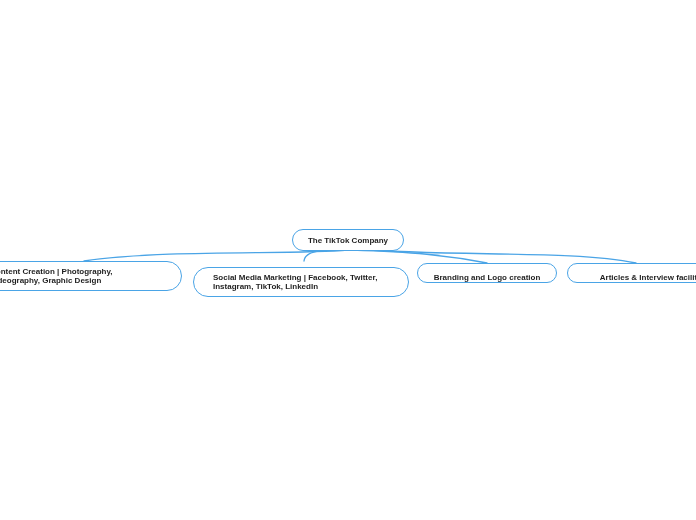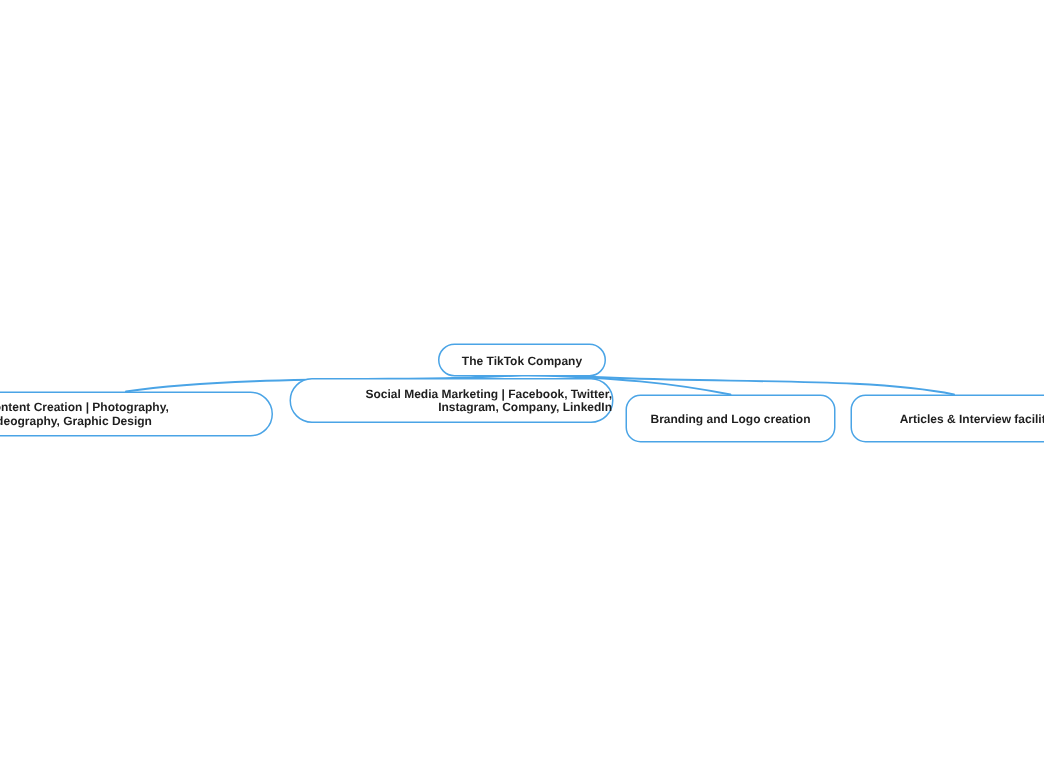--- a/index.html
+++ b/index.html
@@ -51,26 +51,27 @@
     border-radius:11px;
     align-items:center;
   }
   .node-child-2line{
     height:30px;
     border-radius:15px;
     align-items:flex-start;
     padding-left:19px;
   }
   .node-child-1line{
-    height:32px;
+    height:20px;
     border-radius:10px;
     align-items:center;
+    justify-content:flex-end;
   }
   .node-content-creation{left:-30px;top:261px;width:212px;}
-  .node-social-media{left:193px;top:252px;width:216px;align-items:flex-end;}
+  .node-social-media{left:193px;top:267px;width:216px;}
   .node-branding{left:417px;top:263px;width:140px;}
   .node-articles{left:567px;top:263px;width:182px;}
 </style>
 </head>
 <body>
 
 <div class="canvas">
 
   <svg class="connectors" viewBox="0 0 696 520" xmlns="http://www.w3.org/2000/svg">
     <path d="M 348 250 C 292 255, 168 249, 84 261"></path>
@@ -83,21 +84,21 @@
     <div class="line">The TikTok Company</div>
   </div>
 
   <div class="node node-child-2line node-content-creation">
     <div class="line">Content Creation | Photography,</div>
     <div class="line">Videography, Graphic Design</div>
   </div>
 
   <div class="node node-child-2line node-social-media">
     <div class="line">Social Media Marketing | Facebook, Twitter,</div>
-    <div class="line">Instagram, Company, LinkedIn</div>
+    <div class="line">Instagram, TikTok, LinkedIn</div>
   </div>
 
   <div class="node node-child-1line node-branding">
     <div class="line">Branding and Logo creation</div>
   </div>
 
   <div class="node node-child-1line node-articles">
     <div class="line">Articles &amp; Interview facilitation</div>
   </div>
 

